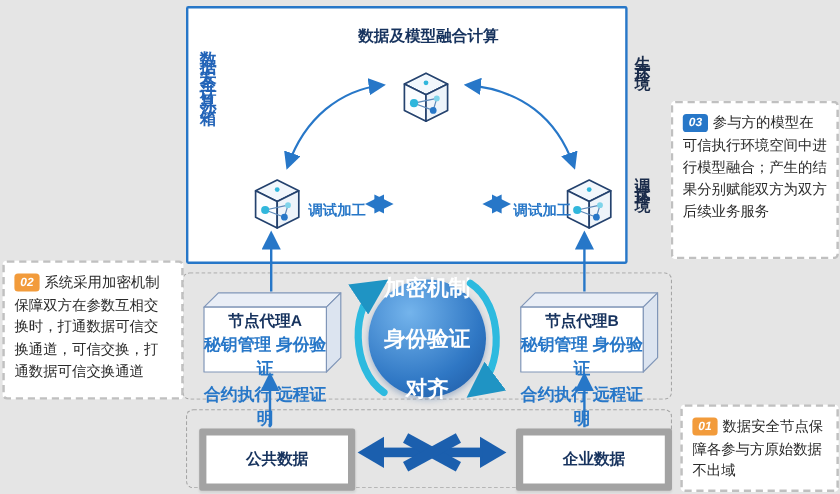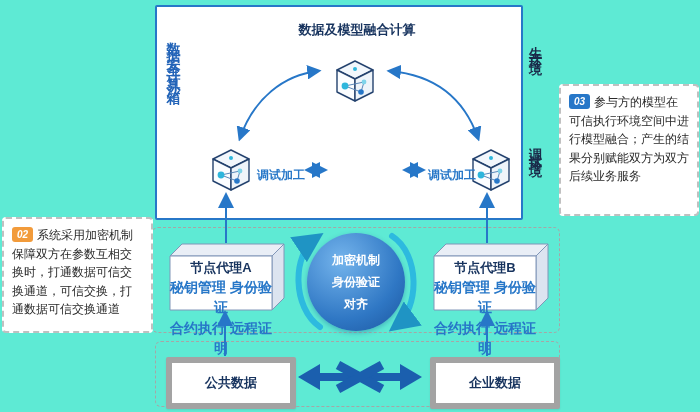--- a/index.html
+++ b/index.html
@@ -1,17 +1,17 @@
 <!DOCTYPE html>
 <html><head>
 <meta charset="utf-8">
 <style>
   html,body{margin:0;padding:0;background:#fff;}
   .canvas{
-    position:relative;width:700px;height:412px;background:#5eead4;
+    position:relative;width:700px;height:412px;background:#e5e5e5;
     font-family:"Liberation Sans","DejaVu Sans",sans-serif;overflow:hidden;
   }
   
   .sandbox{
     position:absolute;left:155px;top:5px;width:368px;height:215px;
     border:2px solid #2777c8;background:#fff;box-sizing:border-box;border-radius:2px;
   }
   .v-title{
     position:absolute;left:10px;top:24px;
     writing-mode:vertical-rl;text-orientation:upright;
@@ -54,22 +54,22 @@
   .agent svg{position:absolute;left:0;top:0;}
   .agent-text{
     position:absolute;left:2px;top:14px;width:102px;height:54px;text-align:center;border-radius:22px;
   }
   .agent-title{font-size:13px;font-weight:bold;color:#17335e;margin-top:3px;}
   .agent-line{font-size:14px;font-weight:bold;color:#2777c8;line-height:1.45;}
   
   .sphere{
     position:absolute;left:307px;top:233px;width:98px;height:98px;border-radius:50%;
     background:radial-gradient(circle at 35% 28%, #74b4ec 0%, #2f77c4 62%, #1b559e 100%);
-    color:#fff;font-weight:bold;font-size:12px;text-align:center;
-    display:flex;flex-direction:column;justify-content:center;gap:5px;
+    color:#fff;font-weight:bold;font-size:18px;text-align:center;
+    display:flex;flex-direction:column;justify-content:center;gap:18px;
     box-shadow:0 2px 5px rgba(30,80,150,.35);
   }
   
   .data-box{
     position:absolute;width:118px;height:40px;background:#fff;border:6px solid #a3a3a3;
     border-radius:2px;display:flex;align-items:center;justify-content:center;
     font-size:13px;font-weight:bold;color:#17335e;box-shadow:0 1px 2px rgba(0,0,0,.08);
   }
   .data-box.l{left:166px;top:357px;}
   .data-box.r{left:430px;top:357px;}
@@ -198,20 +198,23 @@
 
   <div class="dashed bot-dashed"></div>
   <div class="data-box l">公共数据</div>
   <div class="data-box r">企业数据</div>
 
   <div class="callout c02">
     <span class="badge orange">02</span><span>系统采用加密机制保障双方在参数互相交换时，打通数据可信交换通道，可信交换，打通数据可信交换通道</span>
   </div>
   <div class="callout c03">
     <span class="badge blue">03</span><span>参与方的模型在可信执行环境空间中进行模型融合；产生的结果分别赋能双方为双方后续业务服务</span>
+  </div>
+  <div class="callout c01">
+    <span class="badge orange">01</span><span>数据安全节点保障各参与方原始数据不出域</span>
   </div>
 
   <svg class="overlay" width="700" height="412">
     <defs>
       <marker id="ab" markerWidth="8" markerHeight="8" refX="6" refY="4" orient="auto-start-reverse">
         <path d="M0,0 L8,4 L0,8 z" fill="#2777c8"></path>
       </marker>
       <marker id="ac" markerWidth="5" markerHeight="5" refX="3.5" refY="2.5" orient="auto-start-reverse">
         <path d="M0,0 L5,2.5 L0,5 z" fill="#1f94c4"></path>
       </marker>

